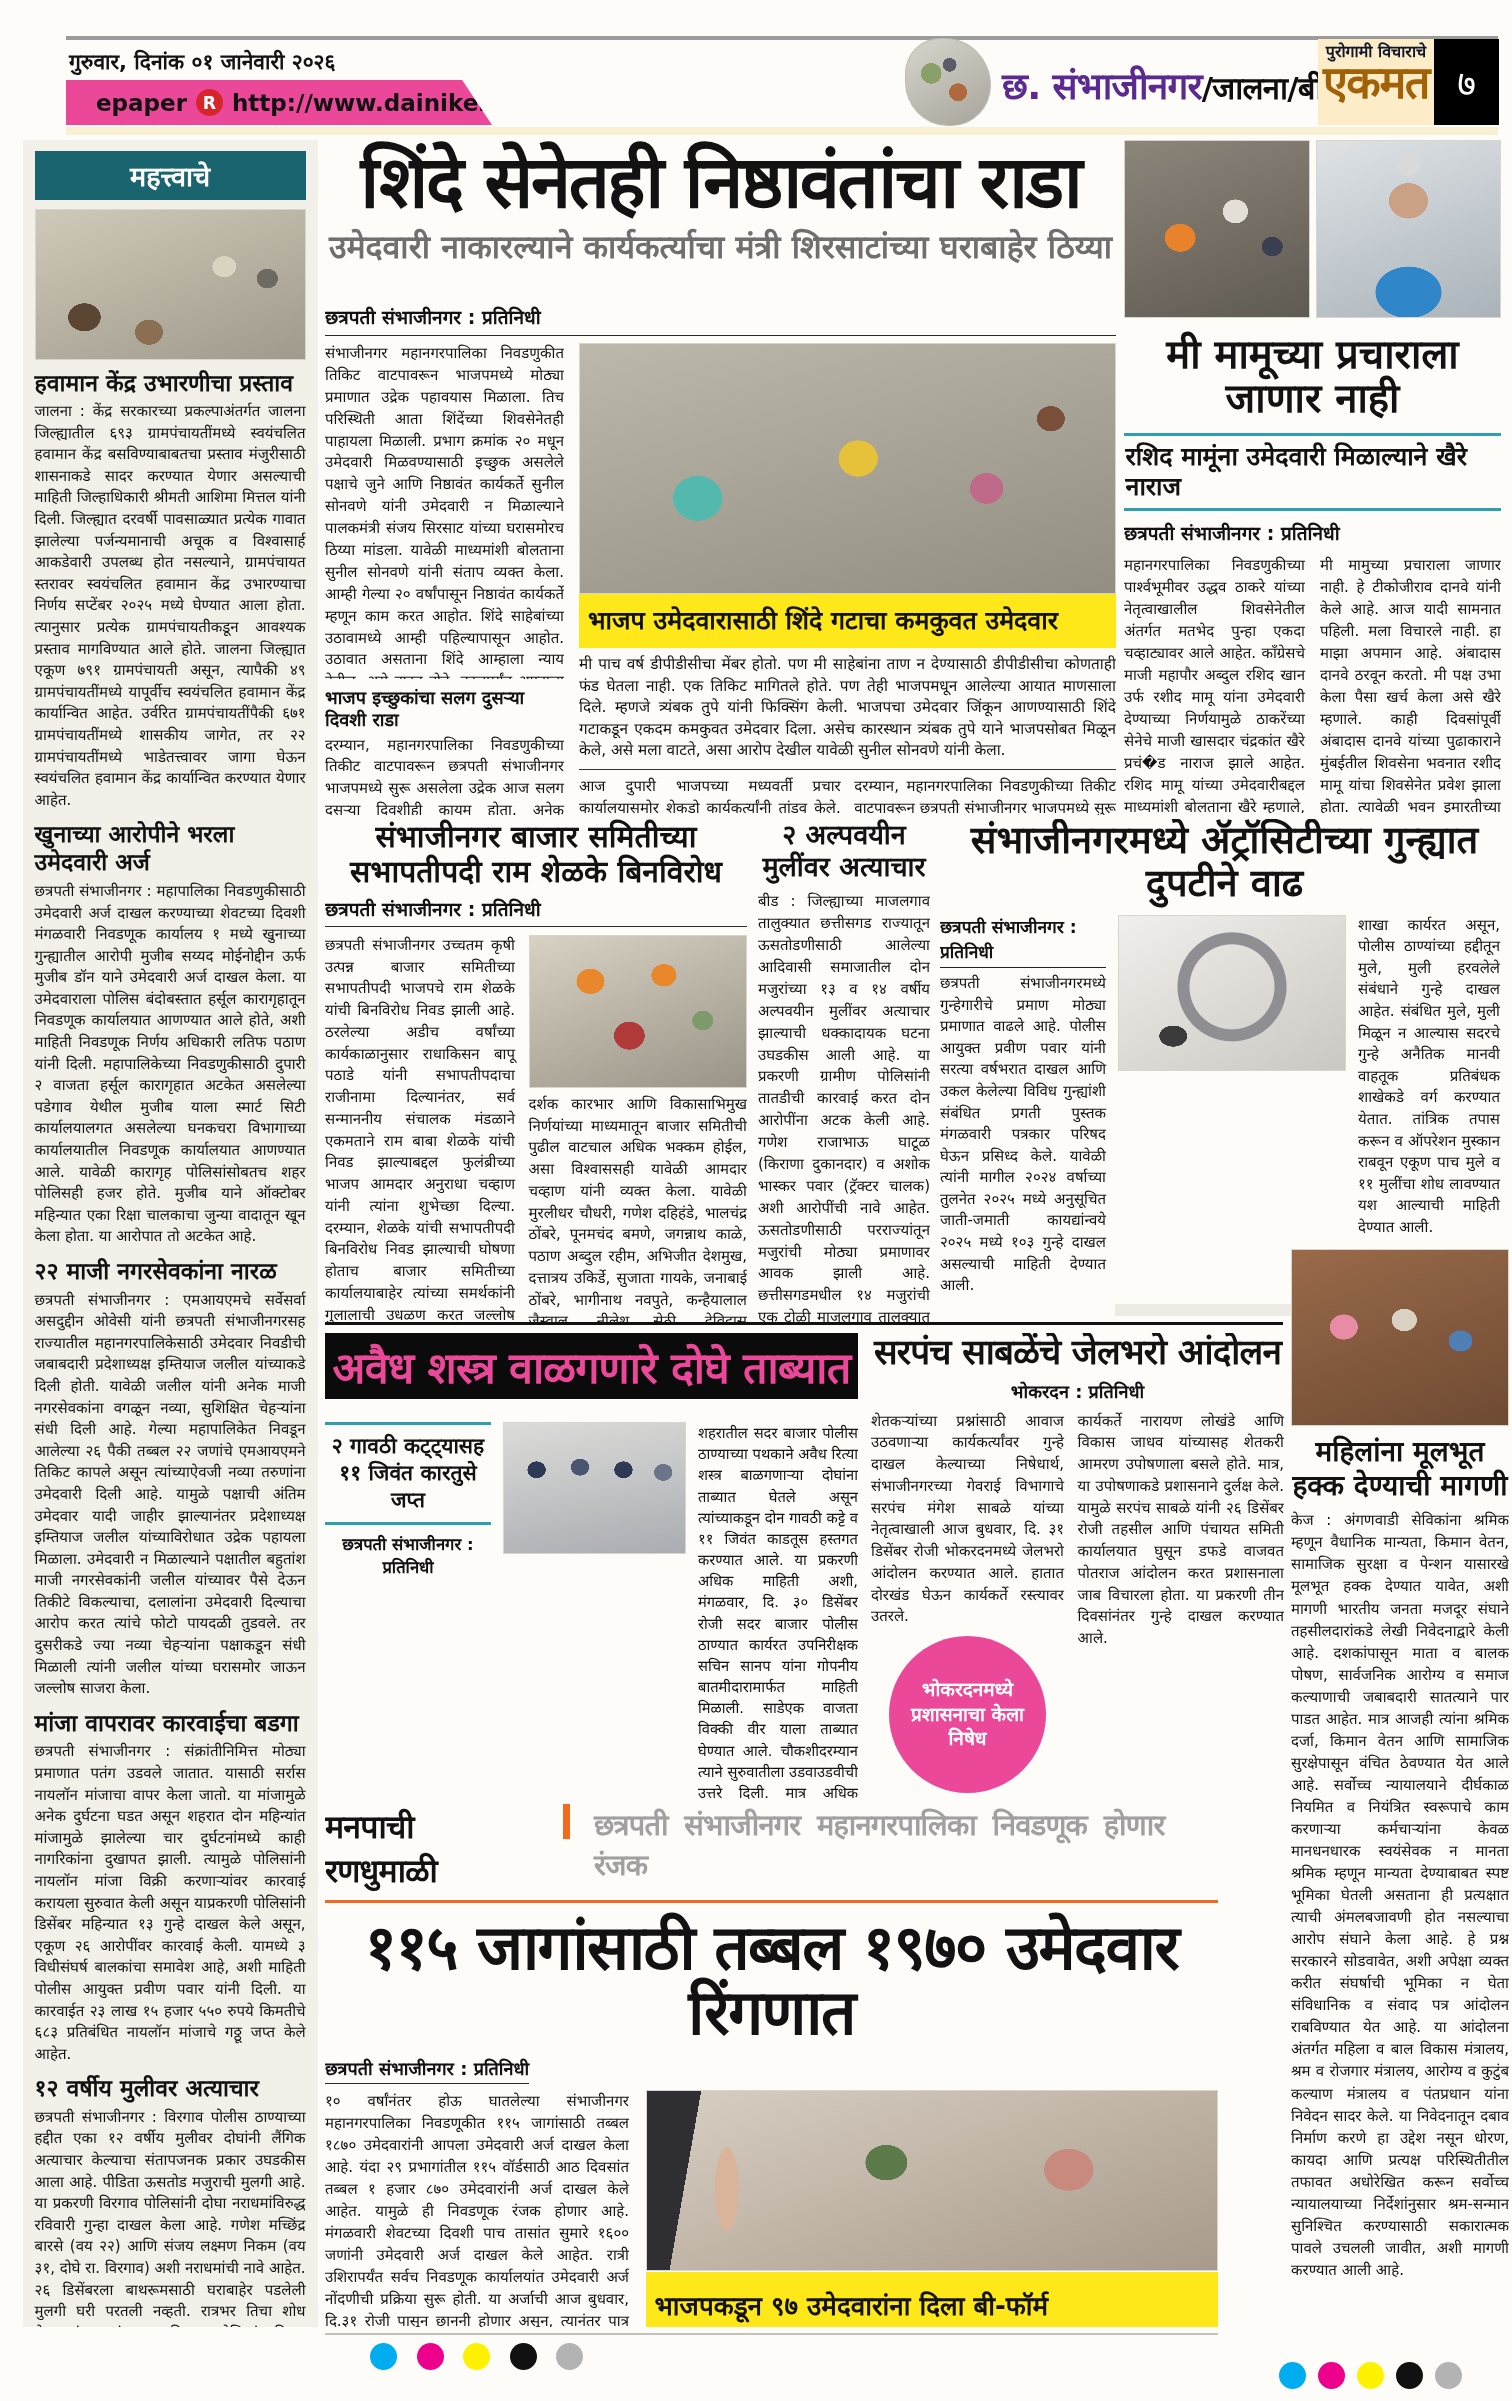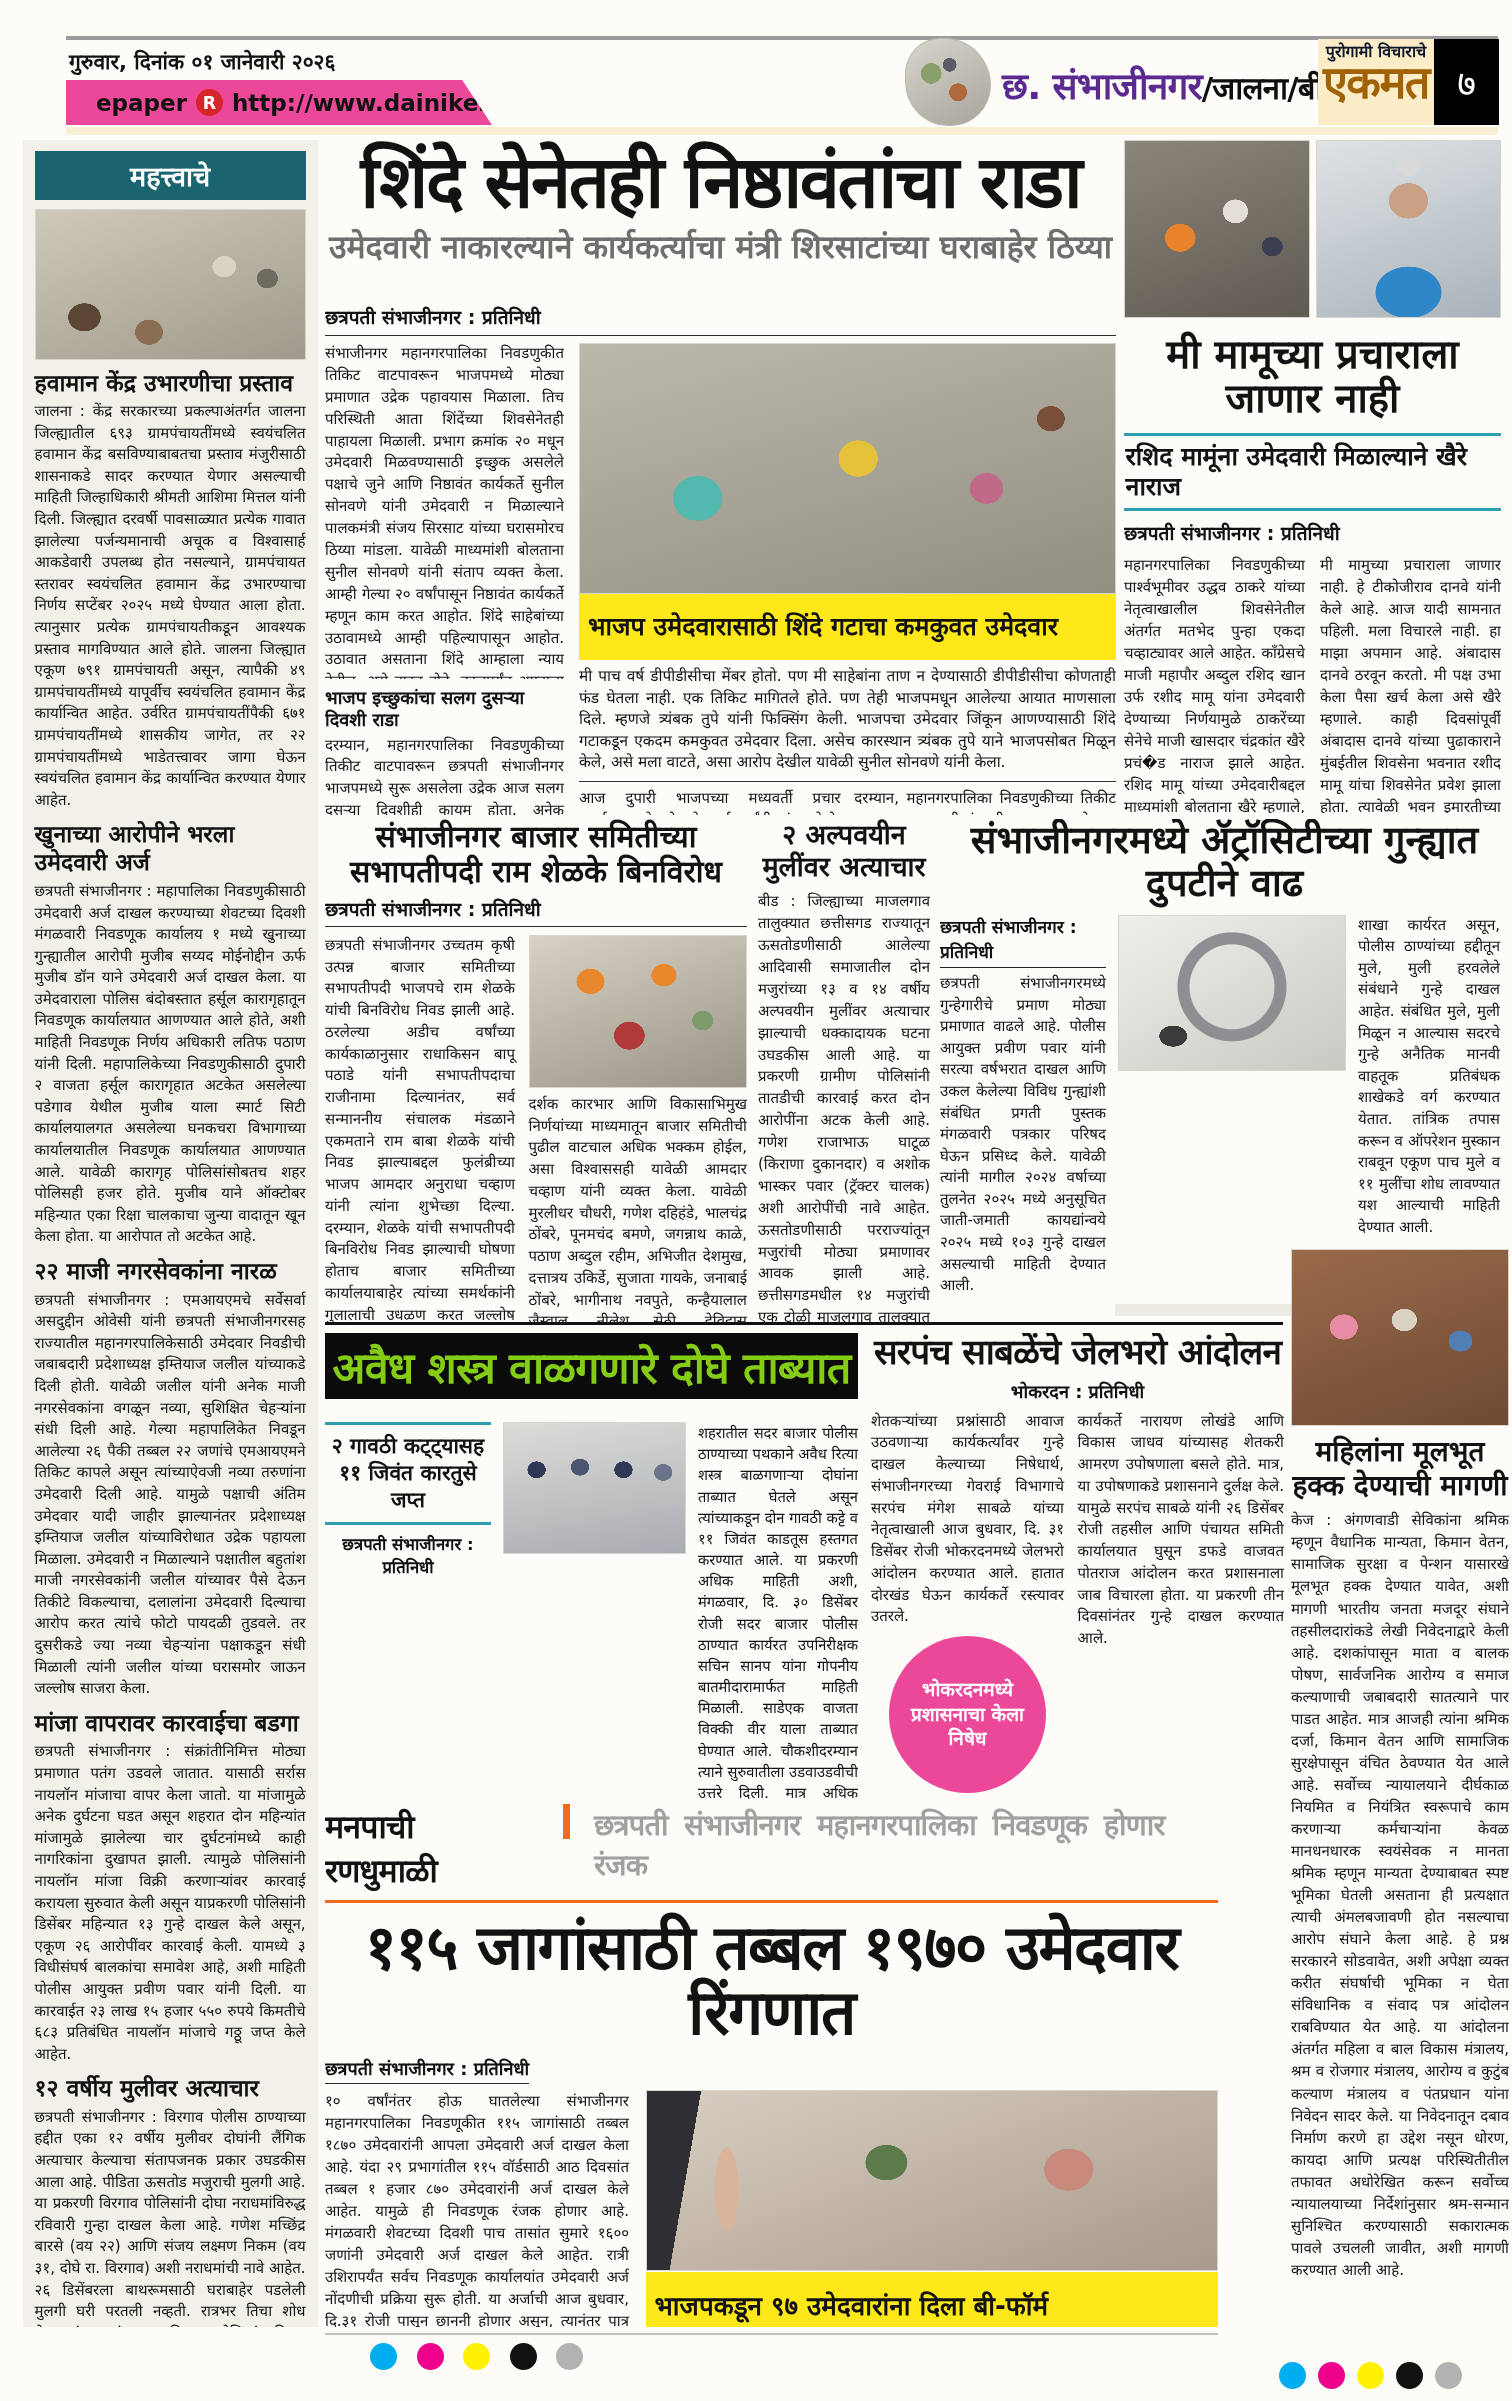--- a/index.html
+++ b/index.html
@@ -51,21 +51,21 @@
   .lead-grid{display:grid;grid-template-columns:239px 1fr;gap:15px;}
   .lead-c1{font-size:15px;line-height:1.46;}
   .clamp1{max-height:336px;overflow:hidden;}
   .lead-sh2{font-size:18px;font-weight:800;margin:7.5px 0 3px;line-height:1.25;}
   .p-protest{height:249px;
      background:radial-gradient(53px 48px at 22% 62%,#53b8ad 0 46%,transparent 47%),
                 radial-gradient(42px 39px at 52% 46%,#e5c23a 0 46%,transparent 47%),
                 radial-gradient(36px 33px at 76% 58%,#c06a8a 0 46%,transparent 47%),
                 radial-gradient(30px 27px at 88% 30%,#7a4f3a 0 46%,transparent 47%),
                 linear-gradient(165deg,#bdb8ac,#938e82);}
-  .ycap{background:#ffe81a;font-size:25px;font-weight:800;padding:19px 9px;line-height:1.12;}
+  .ycap{background:#ffe81a;font-size:25px;font-weight:800;padding:13px 9px;line-height:1.12;}
   .cap-note{font-size:15.4px;line-height:1.4;margin-top:6px;}
   .lead-tail{display:grid;grid-template-columns:1fr 1fr;gap:13.6px;margin-top:7.5px;
              border-top:1.5px solid #333;padding-top:6px;font-size:15px;line-height:1.45;}
   
   .khaire{left:1124px;top:140px;width:377px;height:673px;overflow:hidden;}
   .kh-ph{display:flex;gap:6px;}
   .p-rally{width:185px;height:176px;
      background:radial-gradient(33px 30px at 30% 55%,#e8822b 0 46%,transparent 47%),
                 radial-gradient(27px 25.6px at 60% 40%,#e4dfd6 0 46%,transparent 47%),
                 radial-gradient(22.6px 21px at 80% 60%,#3c3f52 0 46%,transparent 47%),
@@ -103,21 +103,21 @@
   .p-cuffs{width:226px;height:154px;flex:0 0 auto;
      background:radial-gradient(circle 56px at 50% 46%,transparent 42px,#8f8f93 43px 54px,transparent 55px),
                 radial-gradient(30px 22.6px at 24% 78%,#3b3b3b 0 46%,transparent 47%),
                 linear-gradient(150deg,#f0efeb,#c9c8c2);}
   .at-c3{width:142px;font-size:15px;line-height:1.44;}
   .graybox{margin-left:175px;width:383px;background:#edebe4;padding:7.5px 10.5px;margin-top:7.5px;box-sizing:border-box;}
   .gb-h{font-size:22px;font-weight:800;margin:0 0 4.5px;}
   
   .sep{left:325px;top:1322px;width:958px;height:3px;background:#111;}
   .weap{left:325px;top:1333px;width:533px;height:468px;overflow:hidden;}
-  .w-banner{height:66px;background:#0b0b0b;color:#84cc16;font-size:43px;font-weight:800;
+  .w-banner{height:66px;background:#0b0b0b;color:#ec4899;font-size:43px;font-weight:800;
             display:flex;align-items:center;justify-content:center;letter-spacing:-0.8px;}
   .w-row{display:flex;gap:12px;margin-top:23px;}
   .w-left{width:166px;flex:0 0 auto;}
   .w-sh{border-top:3px solid #2d9fb0;border-bottom:3px solid #2d9fb0;padding:7.5px 1.5px;
         font-size:21px;font-weight:800;text-align:center;line-height:1.3;}
   .w-by{font-size:16.6px;font-weight:800;text-align:center;margin-top:7.5px;}
   .p-police{width:181px;height:130px;flex:0 0 auto;
      background:radial-gradient(19.6px 18px at 18% 36%,#2e3a55 0 46%,transparent 47%),
                 radial-gradient(19.6px 18px at 42% 34%,#4a5570 0 46%,transparent 47%),
                 radial-gradient(19.6px 18px at 66% 36%,#2e3a55 0 46%,transparent 47%),

